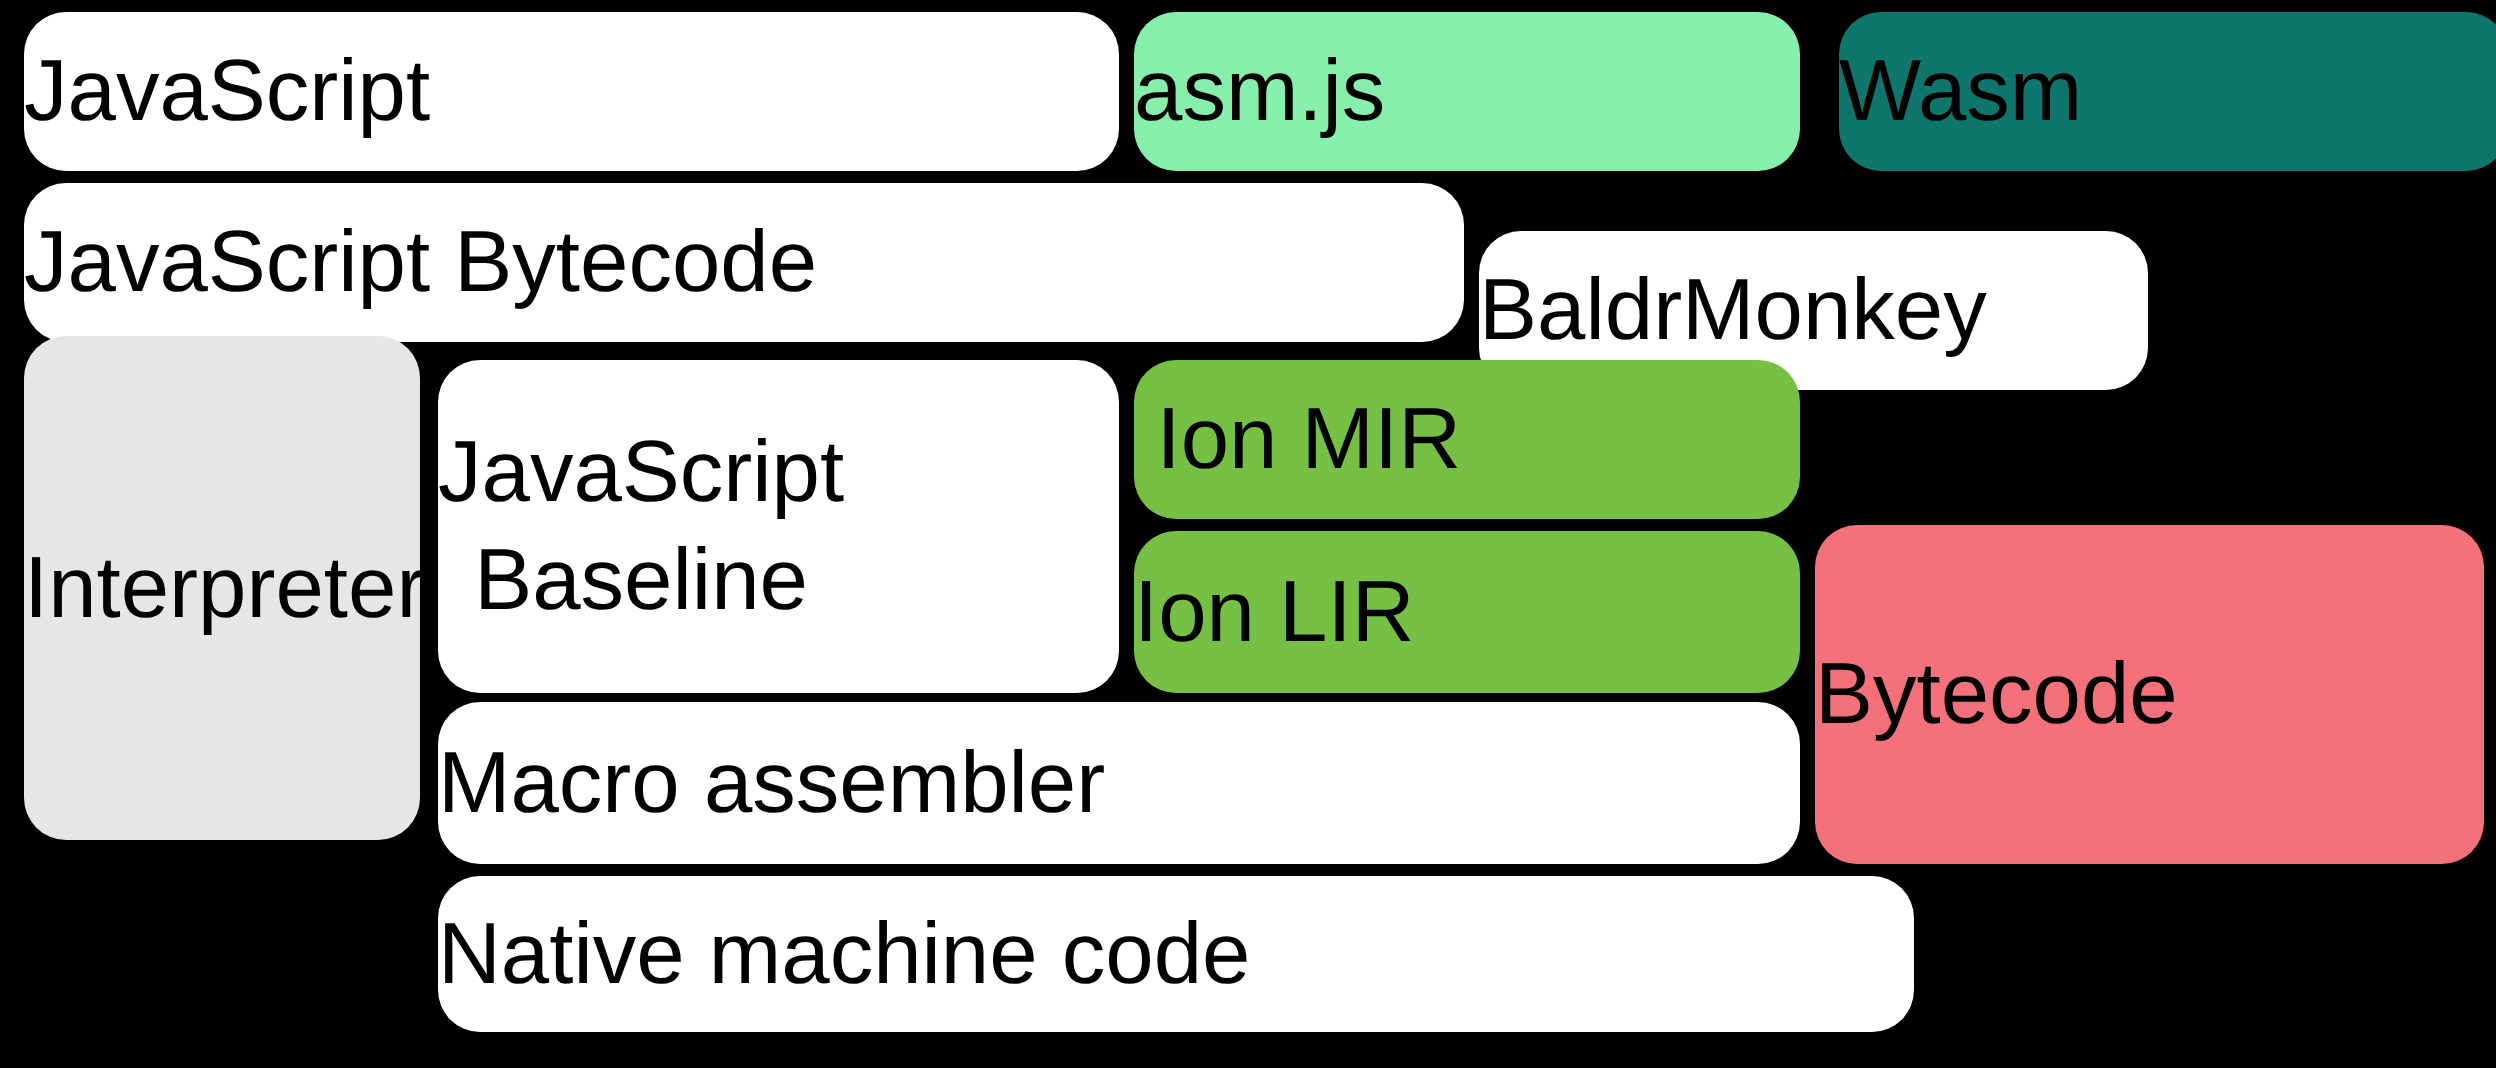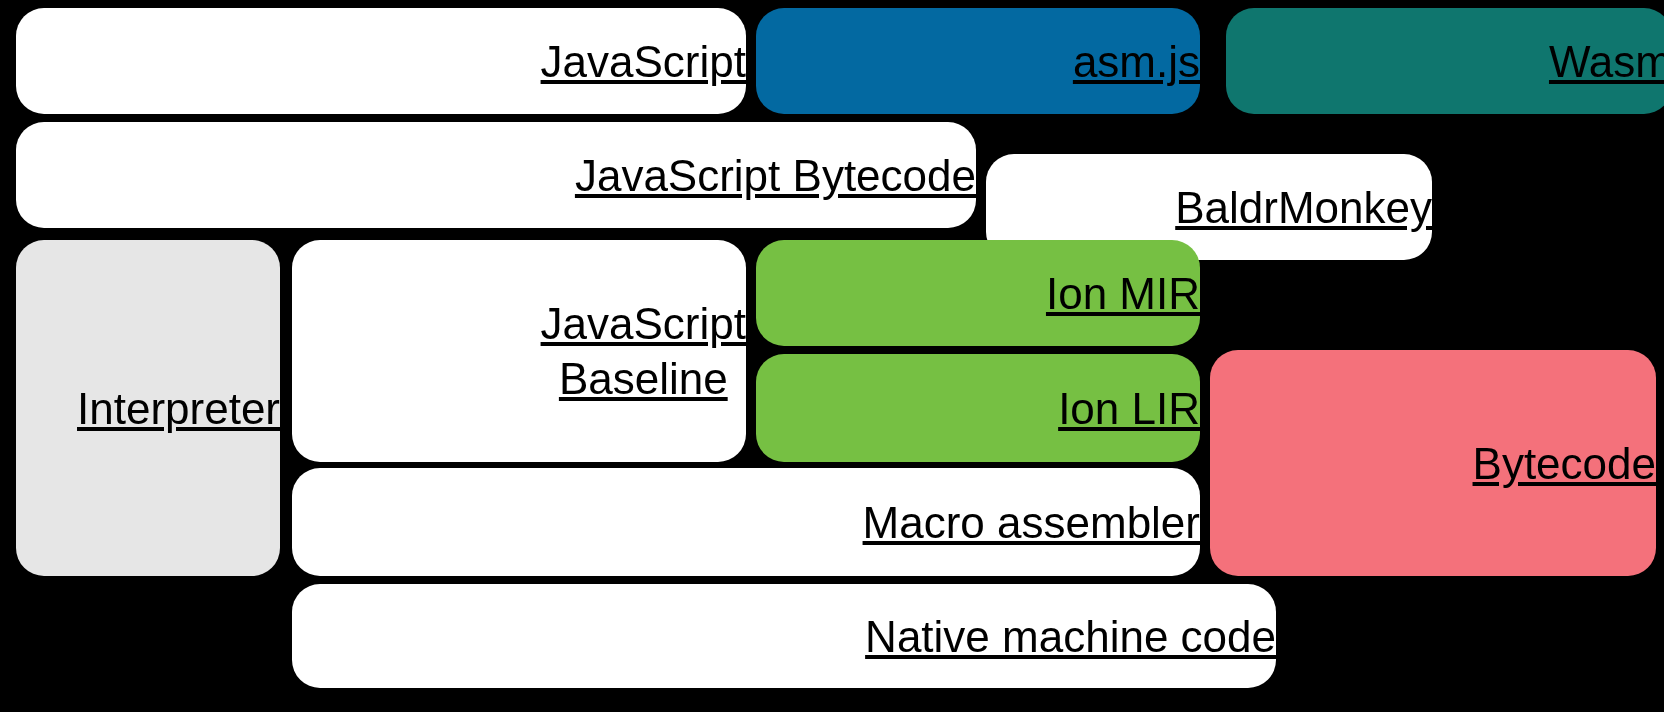--- a/index.html
+++ b/index.html
@@ -15,56 +15,55 @@
     font-family: "Liberation Sans", sans-serif;
     overflow: hidden;
   }
   .box {
     position: absolute;
     border-radius: 28px;
     background: #ffffff;
     color: #000000;
     display: flex;
     align-items: center;
-    justify-content: flex-end;
+    justify-content: flex-start;
     text-align: center;
-    font-size: 44px;
+    font-size: 58px;
     line-height: 1.25;
     white-space: pre-line;
     box-sizing: border-box;
-    text-decoration: underline;
   }
   .label { pointer-events: none; }
 </style>
 </head>
 <body>
 
 <div class="canvas">
 
   <div class="box" style="left: 16px; top: 8px; width: 730px; height: 106px; background: rgb(255, 255, 255);">
     <span class="label">JavaScript</span>
   </div>
 
-  <div class="box" style="left: 756px; top: 8px; width: 444px; height: 106px; background: #0369a1;">
+  <div class="box" style="left: 756px; top: 8px; width: 444px; height: 106px; background: #86efac;">
     <span class="label">asm.js</span>
   </div>
 
   <div class="box" style="left: 1210px; top: 8px; width: 446px; height: 106px; background: #0f766e; margin-left: 16px;">
     <span class="label">Wasm</span>
   </div>
 
   <div class="box" style="left: 16px; top: 122px; width: 960px; height: 106px; background: rgb(255, 255, 255);">
     <span class="label">JavaScript Bytecode</span>
   </div>
 
   <div class="box" style="left: 986px; top: 122px; width: 446px; height: 106px; background: rgb(255, 255, 255); margin-top: 32px;">
     <span class="label">BaldrMonkey</span>
   </div>
 
-  <div class="box" style="left: 16px; top: 240px; width: 264px; height: 336px; background: rgb(230, 230, 230);">
+  <div class="box" style="left: 16px; top: 224px; width: 264px; height: 336px; background: rgb(230, 230, 230);">
     <span class="label">Interpreter</span>
   </div>
 
   <div class="box" style="left: 292px; top: 240px; width: 454px; height: 222px; background: rgb(255, 255, 255);">
     <span class="label">JavaScript
 Baseline</span>
   </div>
 
   <div class="box" style="left: 756px; top: 240px; width: 444px; height: 106px; background: rgb(118, 192, 67); padding-left: 15px;">
     <span class="label">Ion MIR</span>

